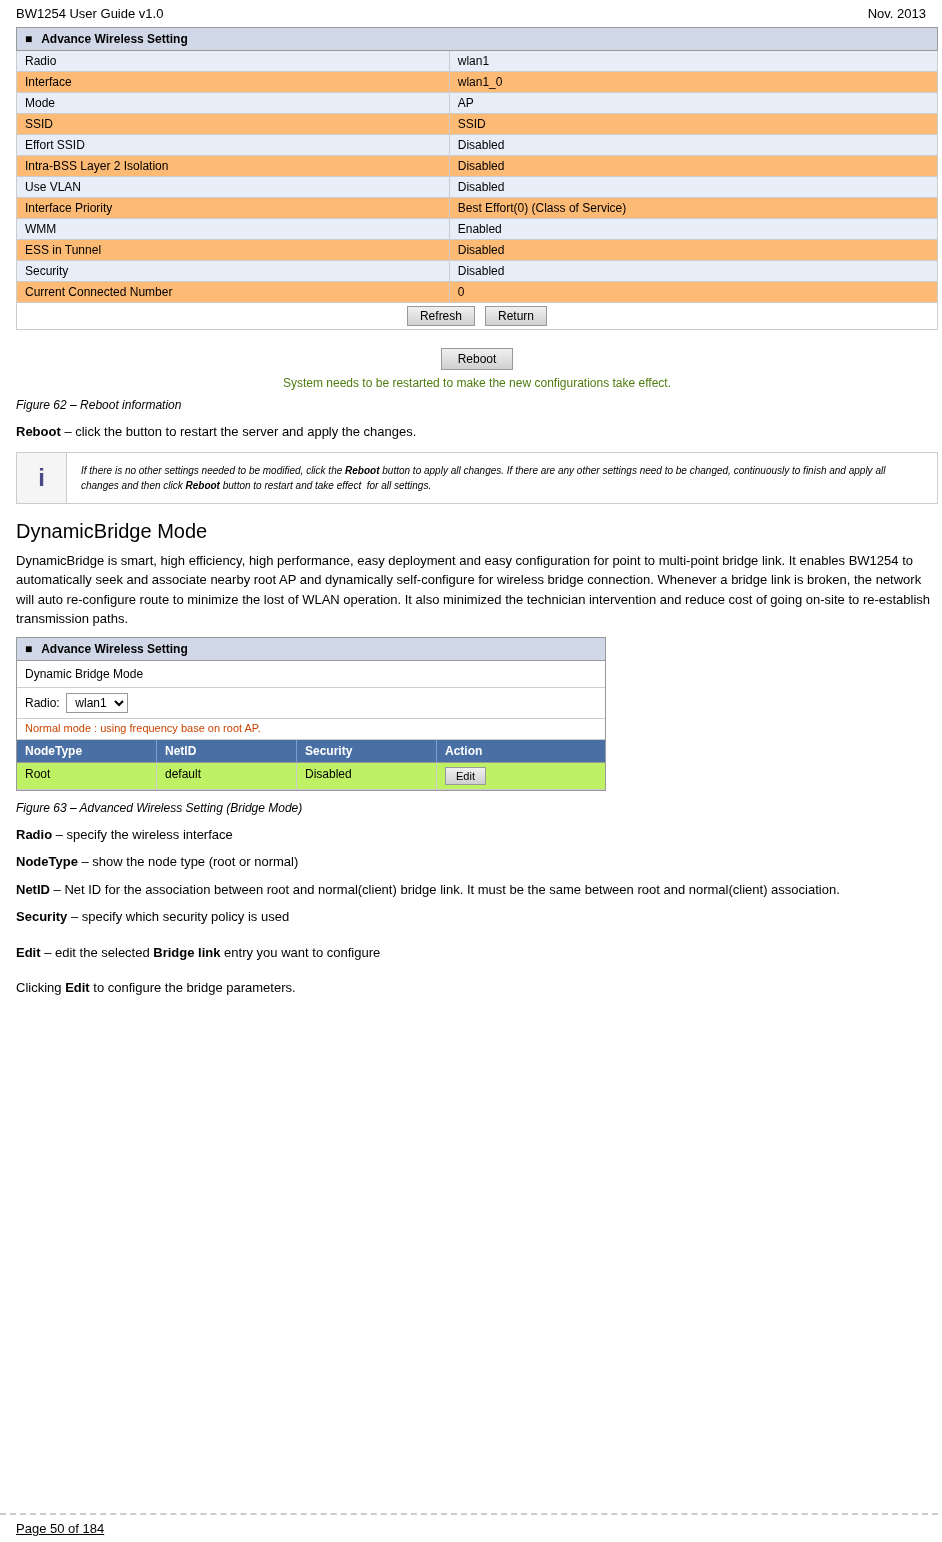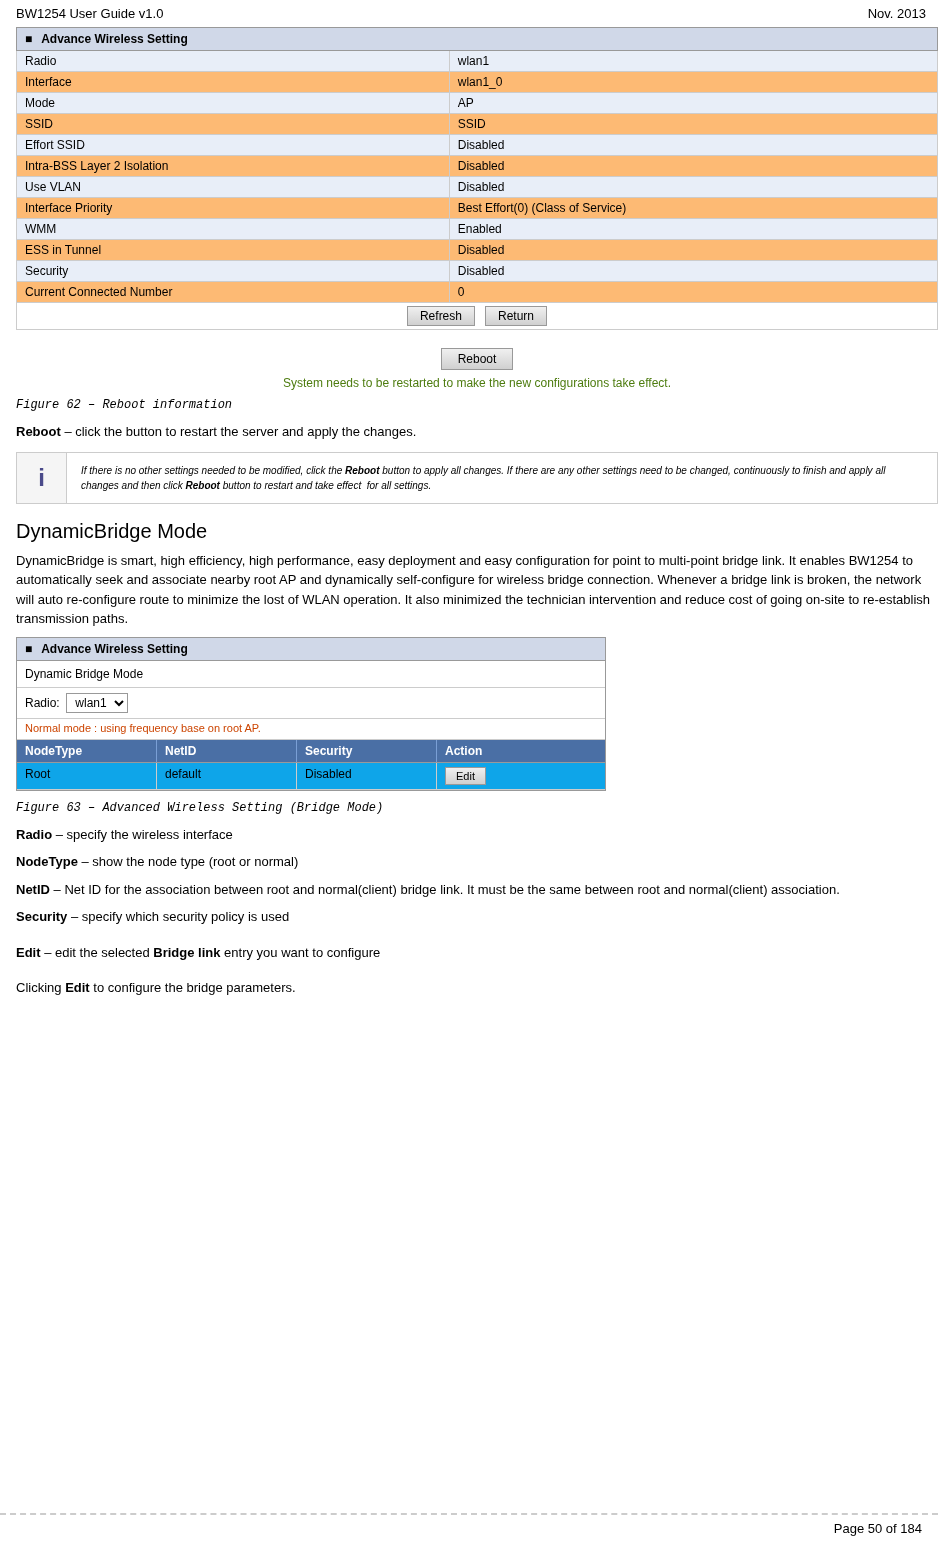--- a/index.html
+++ b/index.html
@@ -79,21 +79,20 @@
     .reboot-notice {
       color: #4d7c0f;
       font-size: 12px;
       margin-top: 6px;
     }
     .figure-caption {
       font-size: 12px;
       font-style: italic;
       margin: 8px 0 10px 0;
       color: #000;
-      font-family: Liberation Mono, monospace;
     }
     .body-text {
       font-size: 13px;
       margin-bottom: 8px;
       line-height: 1.5;
     }
     .info-box {
       display: flex;
       border: 1px solid #ccc;
       margin: 10px 0 16px 0;
@@ -166,21 +165,21 @@
     .bridge-col-headers div {
       padding: 4px 8px;
       border-right: 1px solid #7a9fd5;
     }
     .bridge-col-headers div:last-child {
       border-right: none;
     }
     .bridge-data-row {
       display: grid;
       grid-template-columns: 140px 140px 140px 100px;
-      background: #0ea5e9;
+      background: #bef264;
       font-size: 12px;
       border-bottom: 1px solid #ccc;
     }
     .bridge-data-row div {
       padding: 4px 8px;
       border-right: 1px solid #ccc;
     }
     .bridge-data-row div:last-child {
       border-right: none;
     }
@@ -193,23 +192,24 @@
       color: #000;
     }
     .page-footer {
       position: absolute;
       bottom: 0;
       left: 0;
       right: 4px;
       border-top: 2px dashed #ccc;
       padding: 6px 16px;
       display: flex;
-      justify-content: flex-end;
+      justify-content: flex-start;
       align-items: center;
       font-size: 13px;
+      text-decoration: underline;
     }
     .bold { font-weight: bold; }
   </style>
 </head>
 <body>
 
 <div class="page-header">
   <span>BW1254 User Guide v1.0</span>
   <span>Nov.  2013</span>
 </div>

